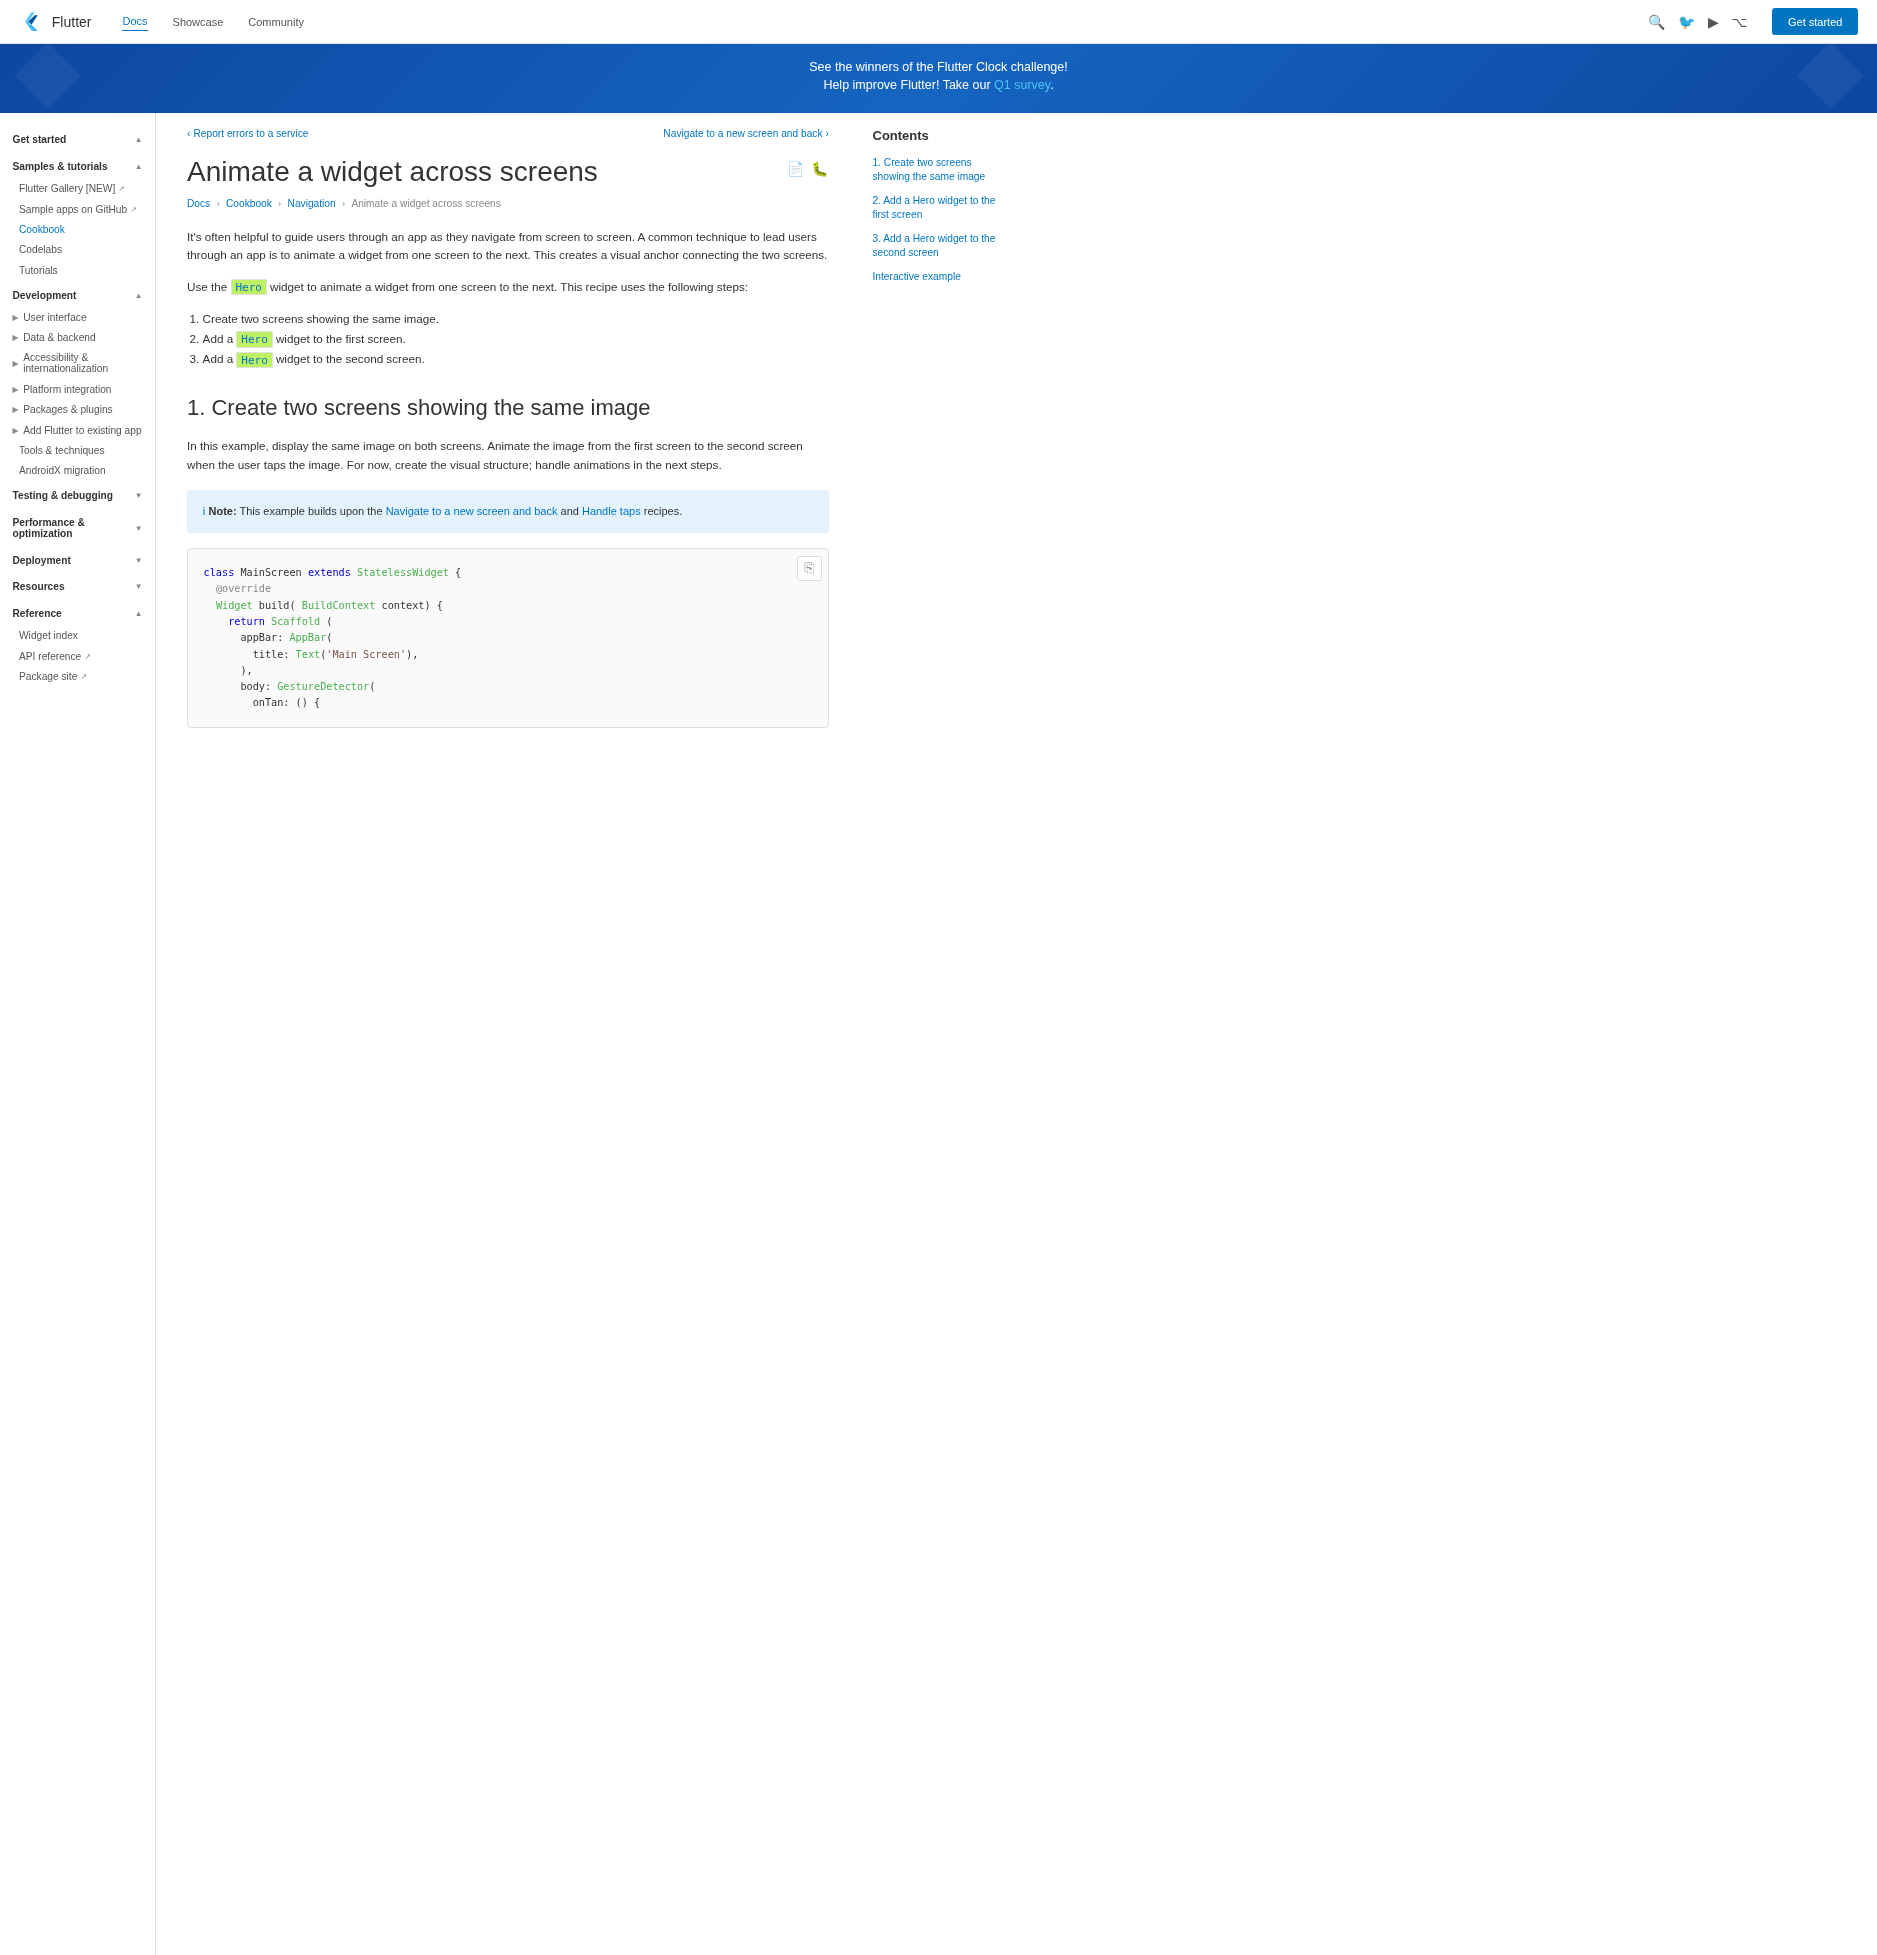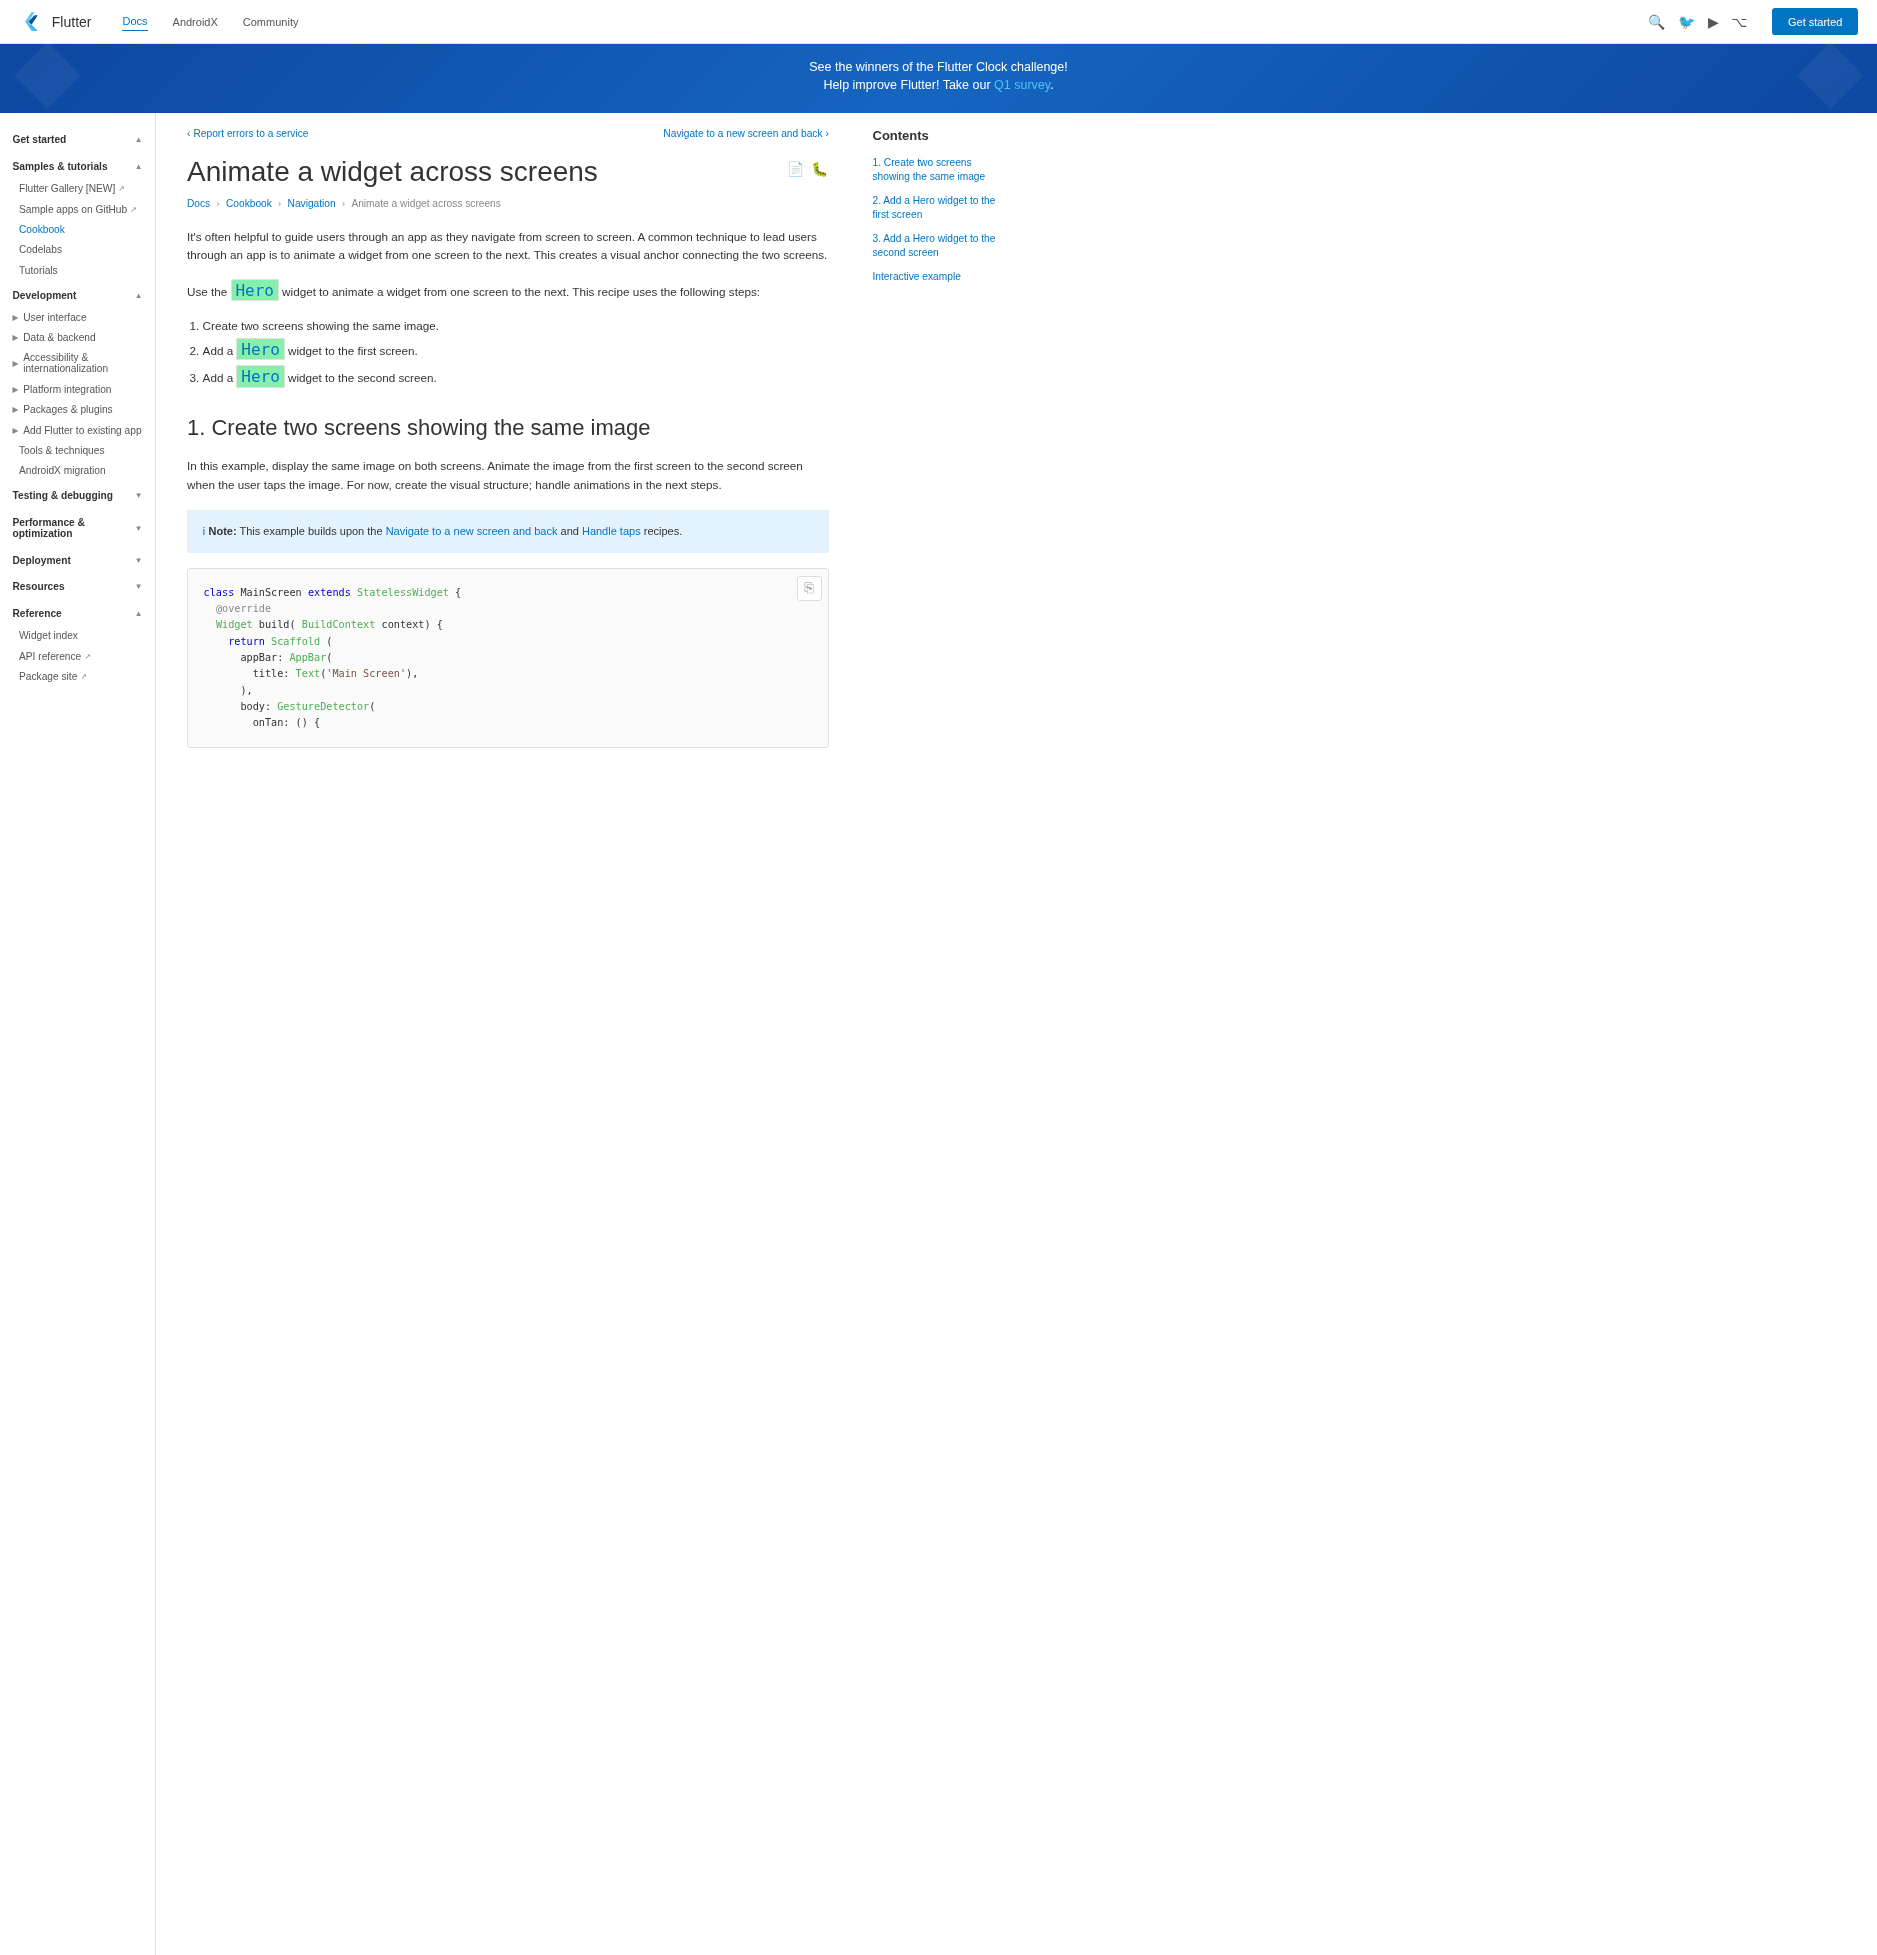--- a/index.html
+++ b/index.html
@@ -180,26 +180,26 @@
     .breadcrumb-sep { color: #888; font-size: 9.4px; }
 
     
     .content-text {
       font-size: 11.7px;
       line-height: 1.6;
       color: #333;
       margin-bottom: 12.5px;
     }
     .inline-code {
-      background: #86efac;
+      background: #bef264;
       border: 0.8px solid #e0e0e0;
       border-radius: 2.3px;
       padding: 0.8px 3.9px;
       font-family: monospace;
-      font-size: 16px;
+      font-size: 11px;
       color: #444;
     }
     .inline-link { color: #0175C2; cursor: pointer; }
 
     
     .content-list {
       padding-left: 15.6px;
       margin-bottom: 15.6px;
     }
     .content-list li {
@@ -290,21 +290,21 @@
   <div class="nav-logo">
     <svg class="flutter-logo-svg" viewBox="0 0 32 32" fill="none">
       <polygon points="8,16 16,4 20,4 12,16 20,28 16,28" fill="#54C5F8"></polygon>
       <polygon points="12,16 20,8 24,8 16,20" fill="#01579B"></polygon>
       <polygon points="16,20 24,28 20,28 12,20" fill="#29B6F6"></polygon>
     </svg>
     <span>Flutter</span>
   </div>
   <div class="nav-links">
     <a class="nav-link active">Docs</a>
-    <a class="nav-link">AndroidX</a>
+    <a class="nav-link">Showcase</a>
     <a class="nav-link">Community</a>
   </div>
   <div class="nav-icons">
     <span class="nav-icon">🔍</span>
     <span class="nav-icon">🐦</span>
     <span class="nav-icon">▶</span>
     <span class="nav-icon">⌥</span>
     <button class="get-started-btn">Get started</button>
   </div>
 </nav>

